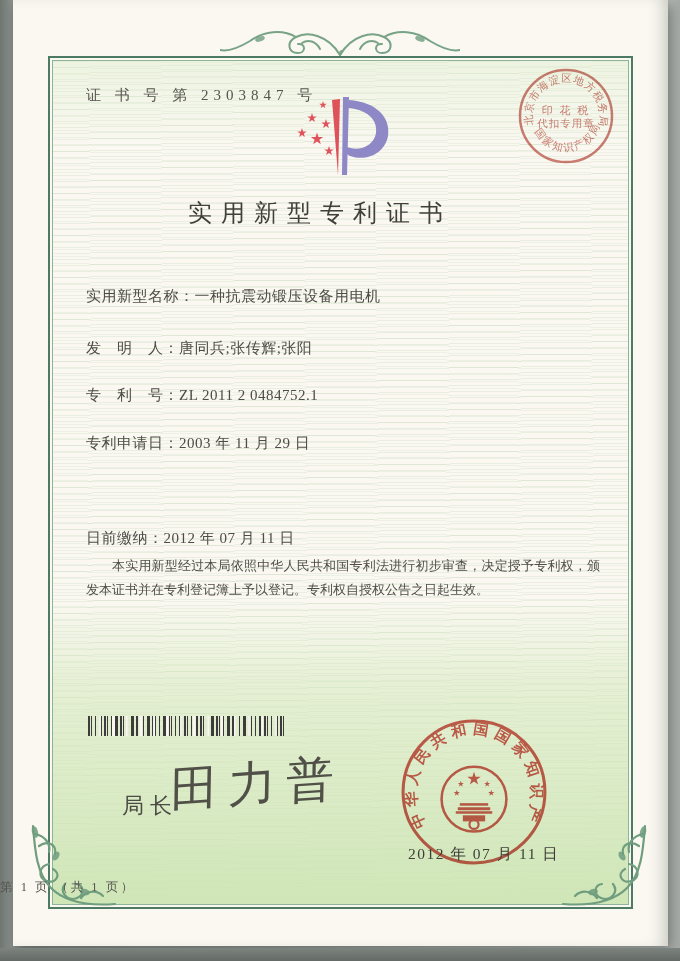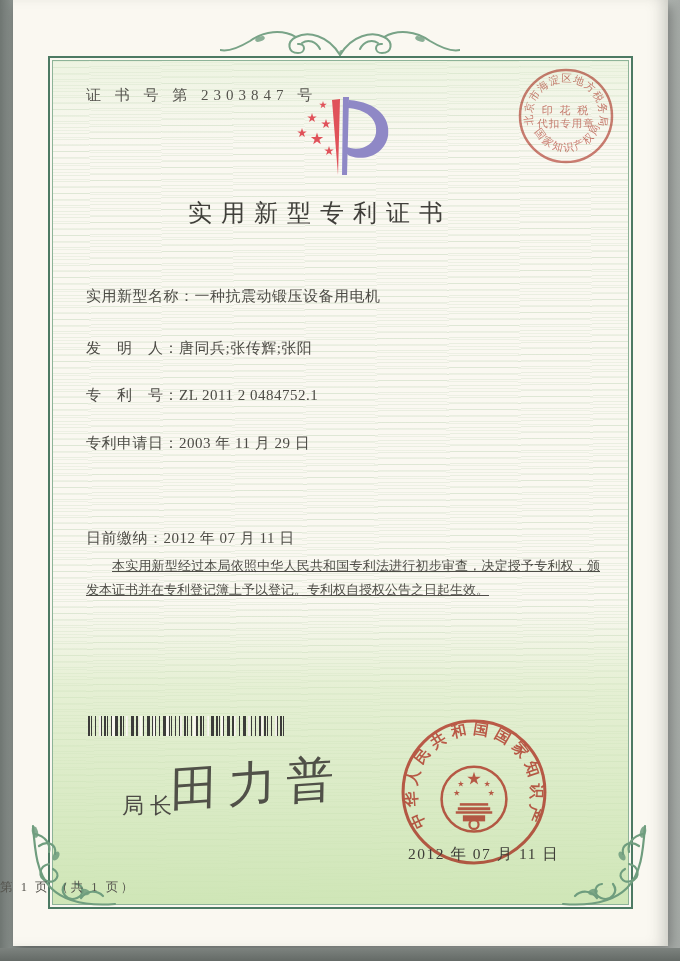--- a/index.html
+++ b/index.html
@@ -18,21 +18,21 @@
       linear-gradient(180deg,rgba(222,238,206,.45) 0%,rgba(250,250,244,0) 10%),
       linear-gradient(180deg,rgba(218,236,198,0) 64%,rgba(213,233,189,.55) 74%,rgba(205,229,180,.95) 100%),
       repeating-linear-gradient(179.2deg,rgba(132,176,122,.14) 0 1px,rgba(255,255,255,0) 1px 6px),
       repeating-linear-gradient(180.8deg,rgba(132,176,122,.11) 0 1px,rgba(255,255,255,0) 1px 7px);}
   .cert-number{position:absolute;left:86px;top:86px;font-size:15px;letter-spacing:5px;color:#54534d;}
   .title{position:absolute;left:0;right:40px;top:197px;text-align:center;font-size:24px;
     letter-spacing:9px;color:#403f3a;font-weight:500;}
   .field-row{position:absolute;left:86px;font-size:15px;color:#4c4b45;letter-spacing:.5px;white-space:nowrap;}
   .paragraphs{position:absolute;left:86px;top:554px;width:514px;font-size:13px;
     line-height:23.6px;color:#4e4d47;text-align:justify;}
-  .paragraphs p{margin:0;text-indent:2em;text-decoration:underline;}
+  .paragraphs p{margin:0;text-indent:2em;}
   .barcode{position:absolute;left:88px;top:716px;width:198px;height:20px;
     background:
       repeating-linear-gradient(90deg,rgba(250,248,241,.95) 0 0,transparent 0 11px,rgba(250,248,241,.95) 11px 13.5px),
       repeating-linear-gradient(90deg,#3c3c3a 0 2px,transparent 2px 3px,#3c3c3a 3px 4px,transparent 4px 7px,#3c3c3a 7px 8px,transparent 8px 11px,#3c3c3a 11px 14px,transparent 14px 16px);}
   .signer-role{position:absolute;left:122px;top:791px;font-size:22px;letter-spacing:6px;color:#4c4b45;}
   .signature-name{position:absolute;left:170px;top:752px;font-size:48px;letter-spacing:10px;
     color:#505048;transform:rotate(-4deg) skewX(-5deg);font-weight:500;}
   .seal-svg{position:absolute;left:398px;top:716px;mix-blend-mode:multiply;opacity:.93;}
   .stamp-svg{position:absolute;left:516px;top:66px;mix-blend-mode:multiply;opacity:.88;}
   .seal-date{position:absolute;left:408px;top:844px;font-size:15.5px;letter-spacing:1.5px;

